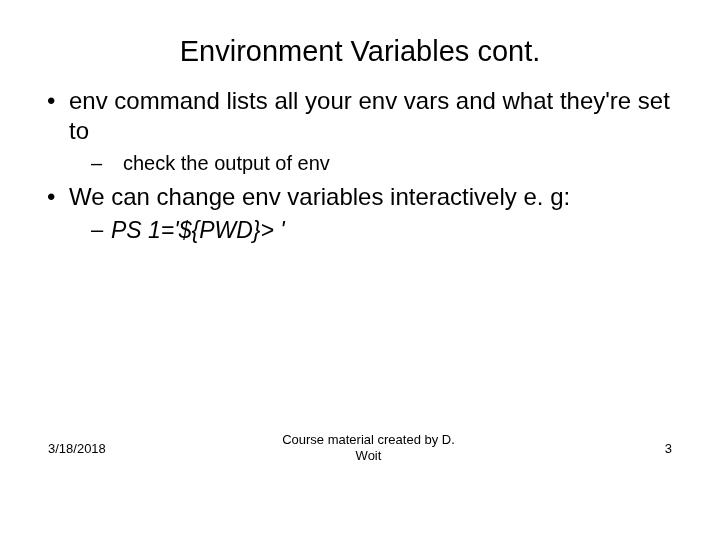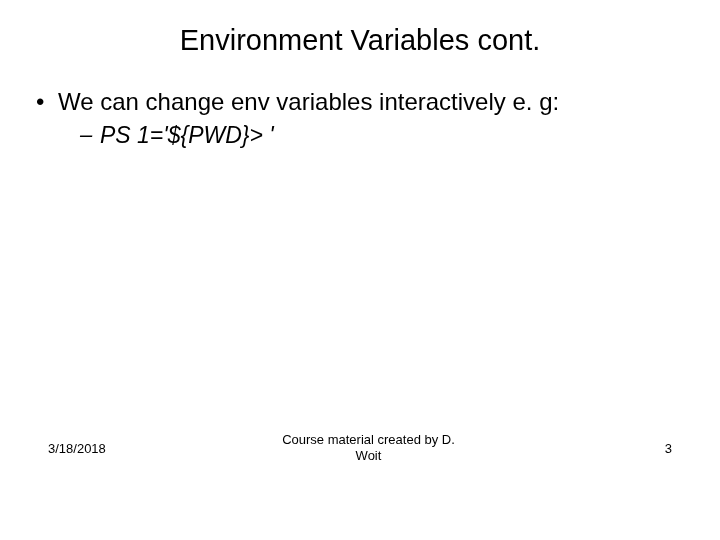--- a/index.html
+++ b/index.html
@@ -8,21 +8,21 @@
     background: #ffffff;
     font-family: Arial, Helvetica, sans-serif;
     color: #000000;
     position: relative;
     overflow: hidden;
   }
   .slide {
     width: 720px;
     height: 478px;
     position: relative;
-    padding: 0;
+    padding: 11px;
   }
   .title {
     font-size: 29px;
     font-weight: 400;
     text-align: center;
     padding-top: 24px;
     padding-bottom: 18px;
     letter-spacing: 0px;
   }
   .body {
@@ -109,22 +109,30 @@
 </head>
 <body>
 
 <div class="slide">
 
   <h1 class="title">Environment Variables cont.</h1>
 
   <div class="body">
     <ul class="lvl1">
 
+      <li>
+        <span>env command lists all your env vars and what they're set to</span>
+        <ul class="lvl2">
+          <li class="dash">
+            <span style="padding-left:6px;">check the output of env</span>
+          </li>
+        </ul>
+      </li>
 
-      <li style="margin-top:12px;">
+      <li style="margin-top:6px;">
         <span>We can change env variables interactively e. g:</span>
         <ul class="lvl2">
           <li class="dash-tight">
             <span>PS 1='${PWD}&gt; '</span>
           </li>
         </ul>
       </li>
 
     </ul>
   </div>

